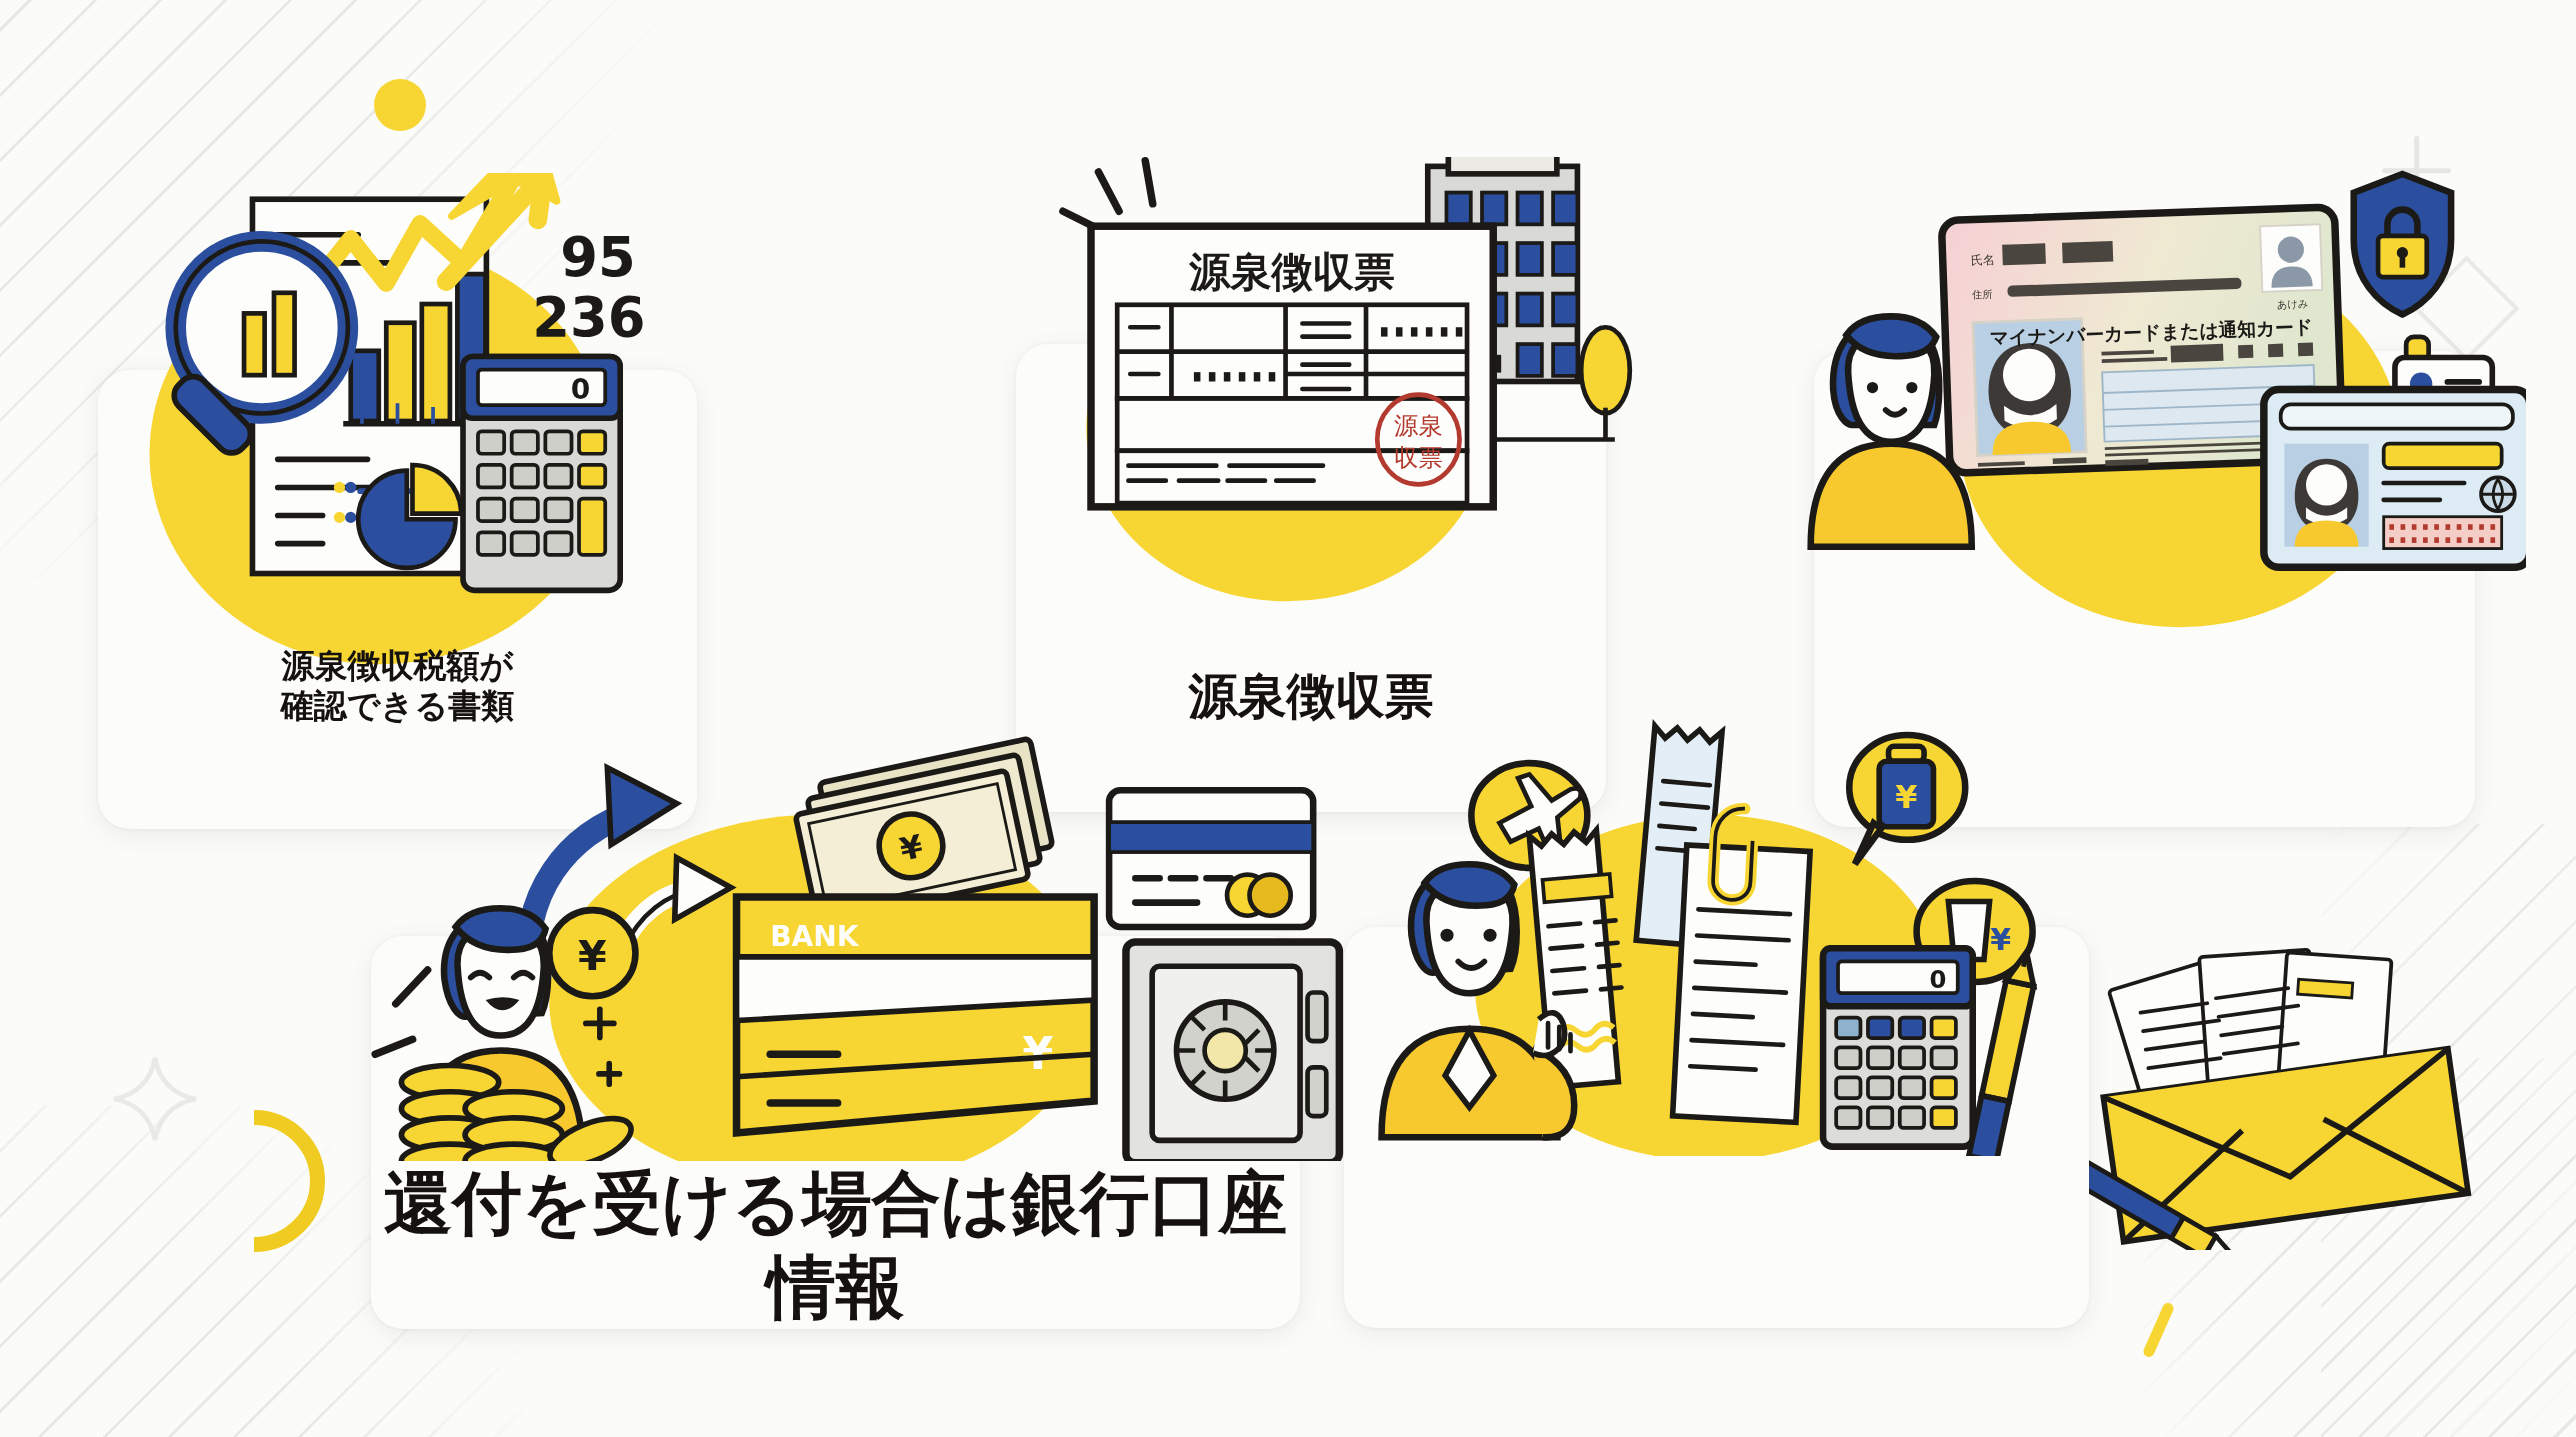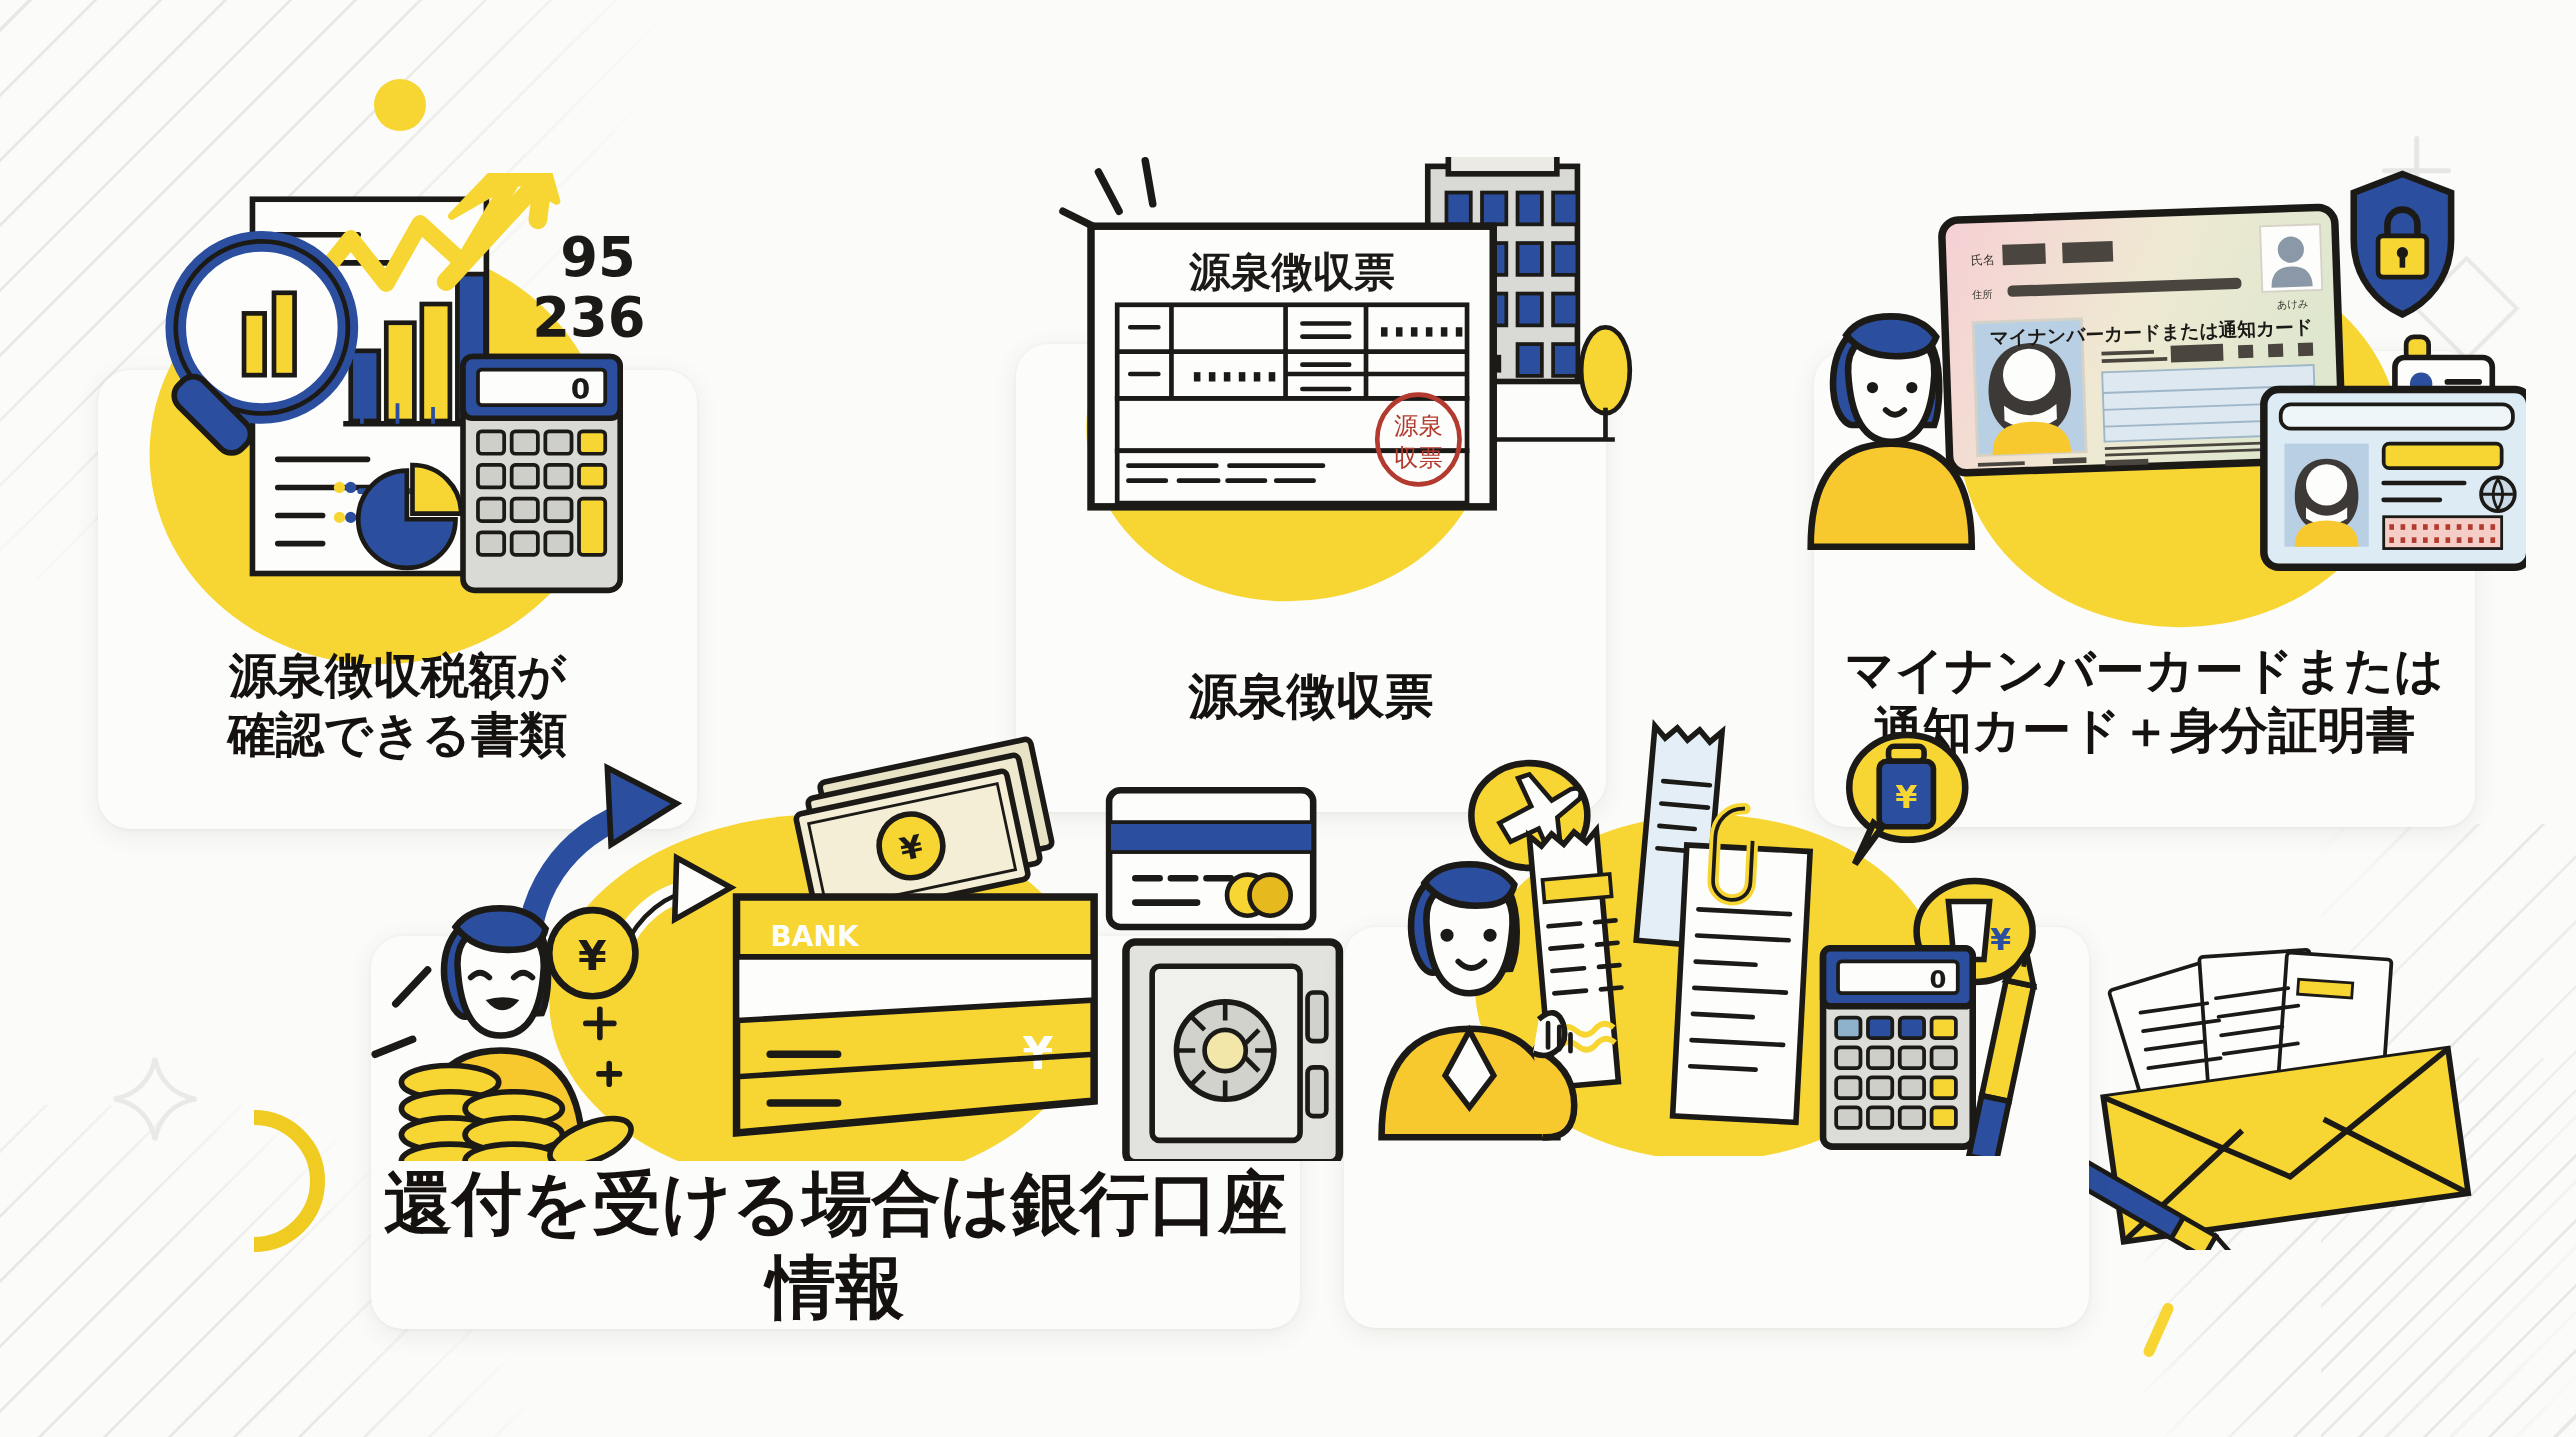--- a/index.html
+++ b/index.html
@@ -54,21 +54,21 @@
     position:absolute;left:0;right:0;text-align:center;
     font-weight:bold;color:#14110e;line-height:1.22;white-space:pre-line;
     font-family:"DejaVu Sans","Liberation Sans",sans-serif;
   }
   #card1{left:98px;top:370px;width:599px;height:459px;}
   #card2{left:1016px;top:344px;width:590px;height:468px;}
   #card3{left:1814px;top:351px;width:661px;height:476px;}
   #card4{left:371px;top:936px;width:929px;height:393px;}
   #card5{left:1344px;top:927px;width:745px;height:401px;}
 
-  #label1{top:276px;font-size:48px;}
+  #label1{top:276px;font-size:33px;}
   #label2{top:323px;font-size:49px;}
   #label3{top:290px;font-size:49px;}
   #label4{top:225px;font-size:69px;}
   #label5{top:229px;font-size:51px;}
 
   
   .illu{position:absolute;overflow:visible;}
 </style>
 </head>
 <body>
@@ -393,22 +393,20 @@
             <rect x="182" y="158" width="5" height="6"></rect>
               <rect x="194" y="158" width="5" height="6"></rect>
             <rect x="206" y="158" width="5" height="6"></rect>
               <rect x="218" y="158" width="5" height="6"></rect>
             <rect x="230" y="158" width="5" height="6"></rect>
               <rect x="242" y="158" width="5" height="6"></rect>
           </g>
         </g>
       </svg>
     </div>
-    <div class="card-label" id="label3">マイナンバーカードまたは
-通知カード＋身分証明書</div>
   </div>
 
   <div class="card" id="card4">
     <div class="illu" style="left:-37px;top:-215px;width:1011px;height:440px;">
       <svg width="1011" height="440" viewBox="0 0 1080 470">
         <ellipse cx="520" cy="300" rx="290" ry="200" fill="#f7d633"></ellipse>
 
         <g transform="rotate(-12 640 110)">
           <rect x="530" y="42" width="230" height="118" rx="6" fill="#e9e3c6" stroke="#1c1a17" stroke-width="6"></rect>
           <rect x="514" y="56" width="230" height="118" rx="6" fill="#efe9cf" stroke="#1c1a17" stroke-width="6"></rect>

